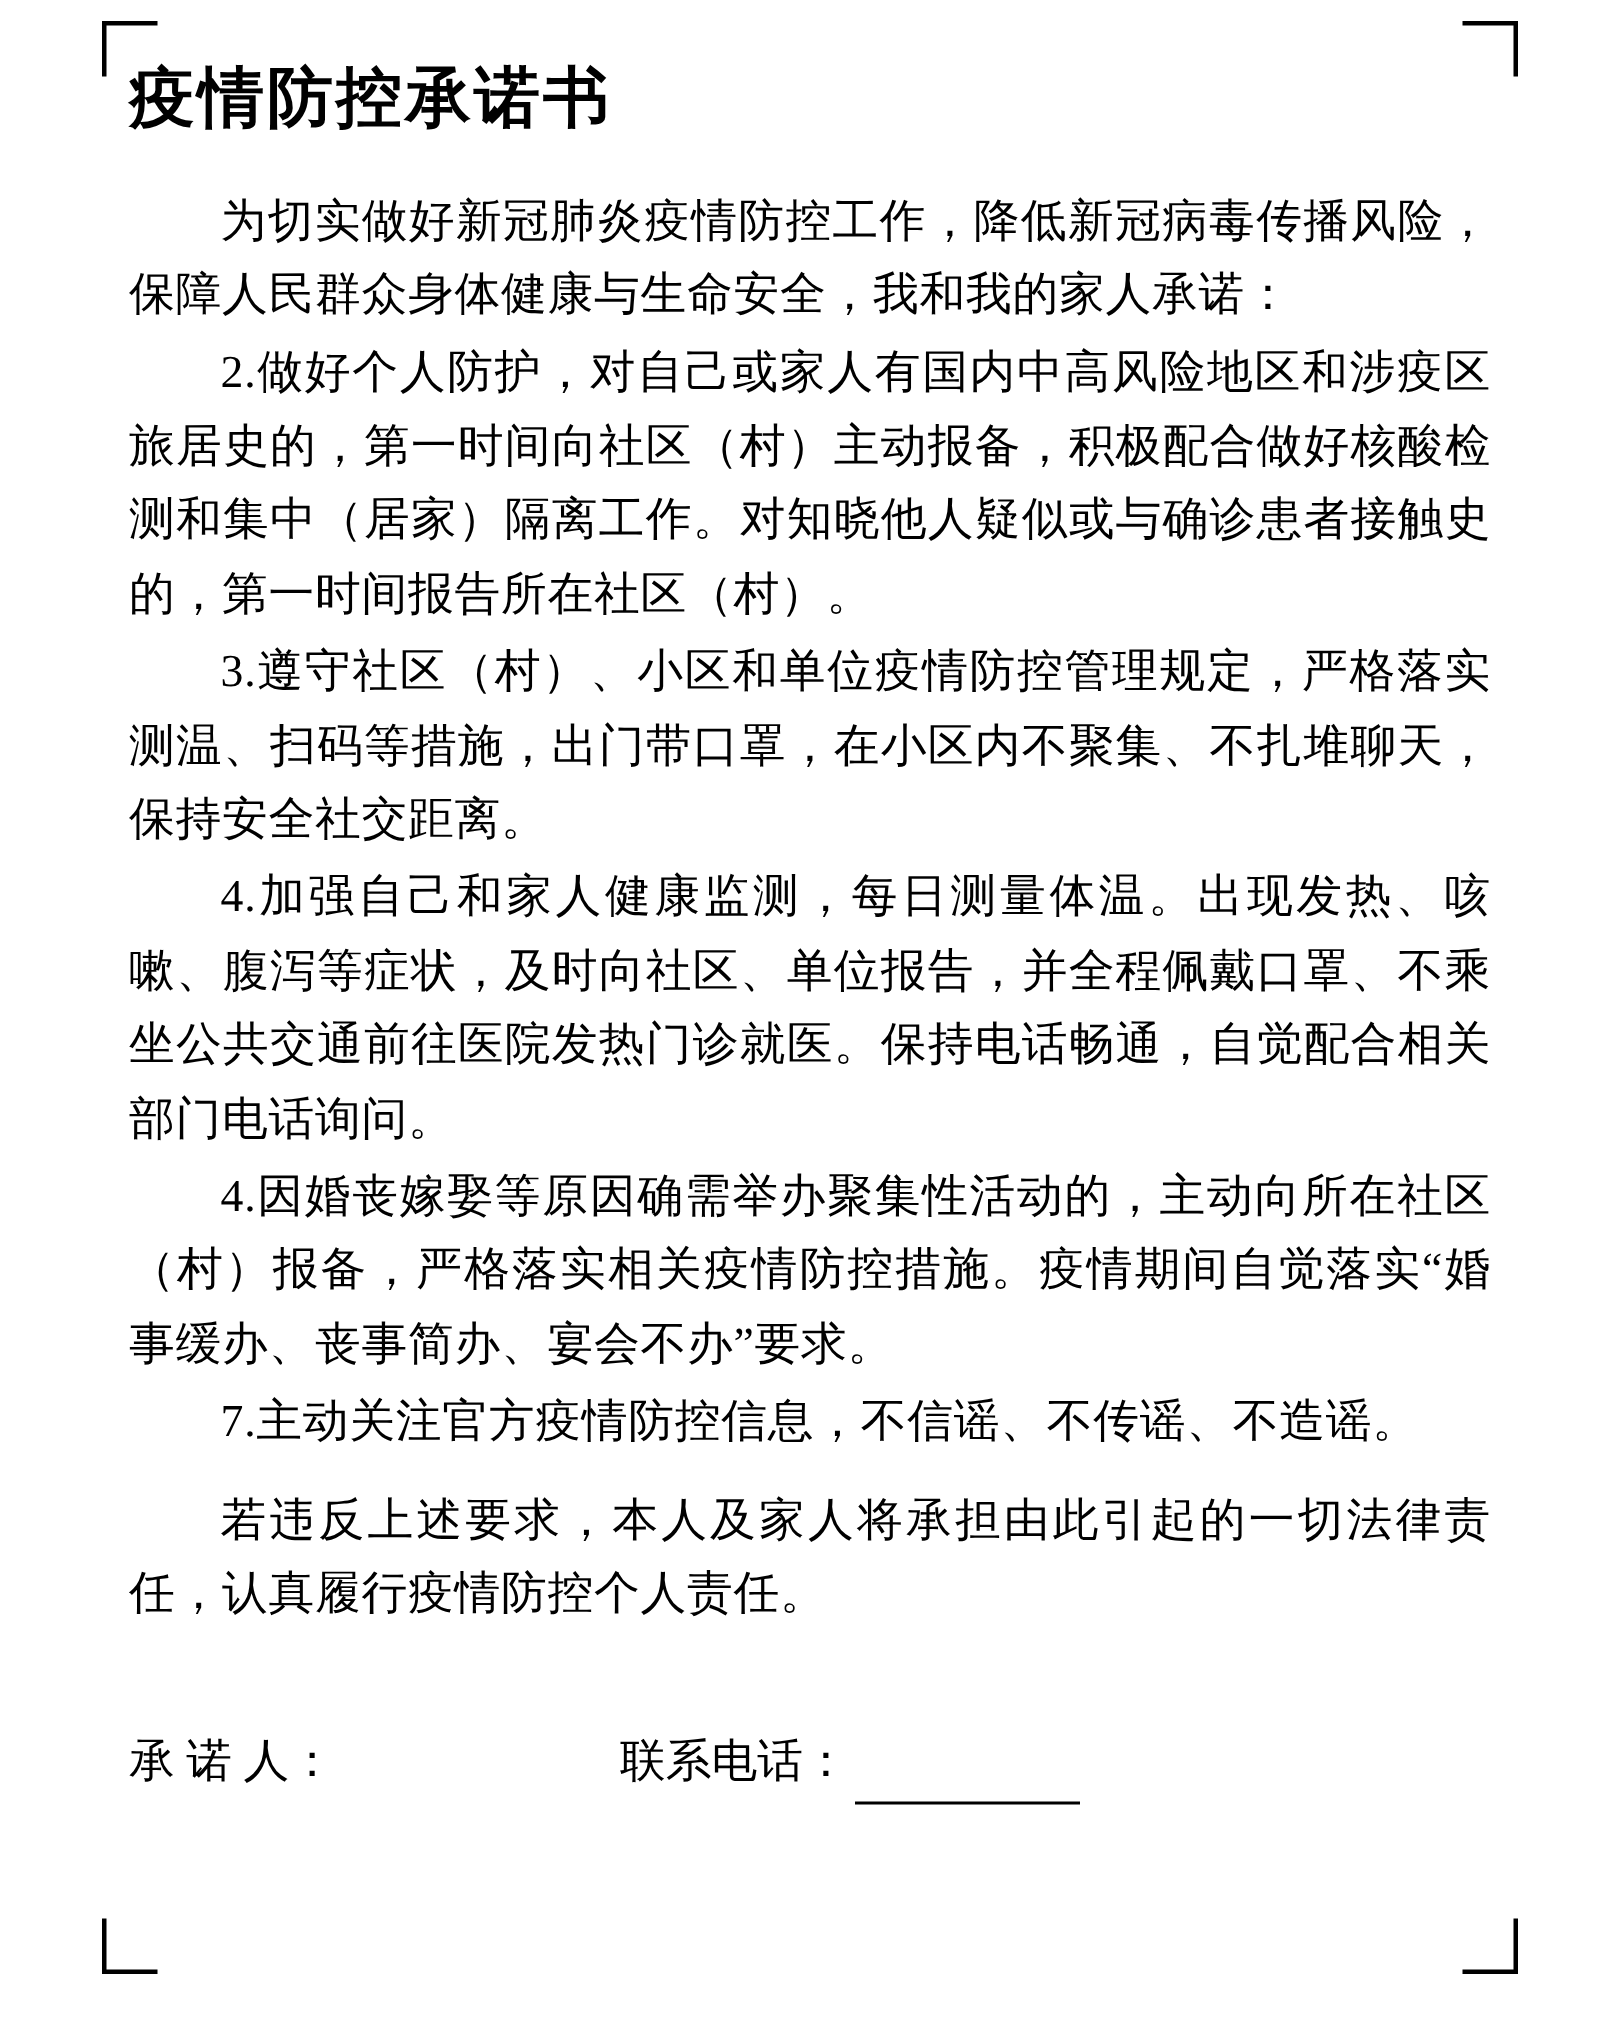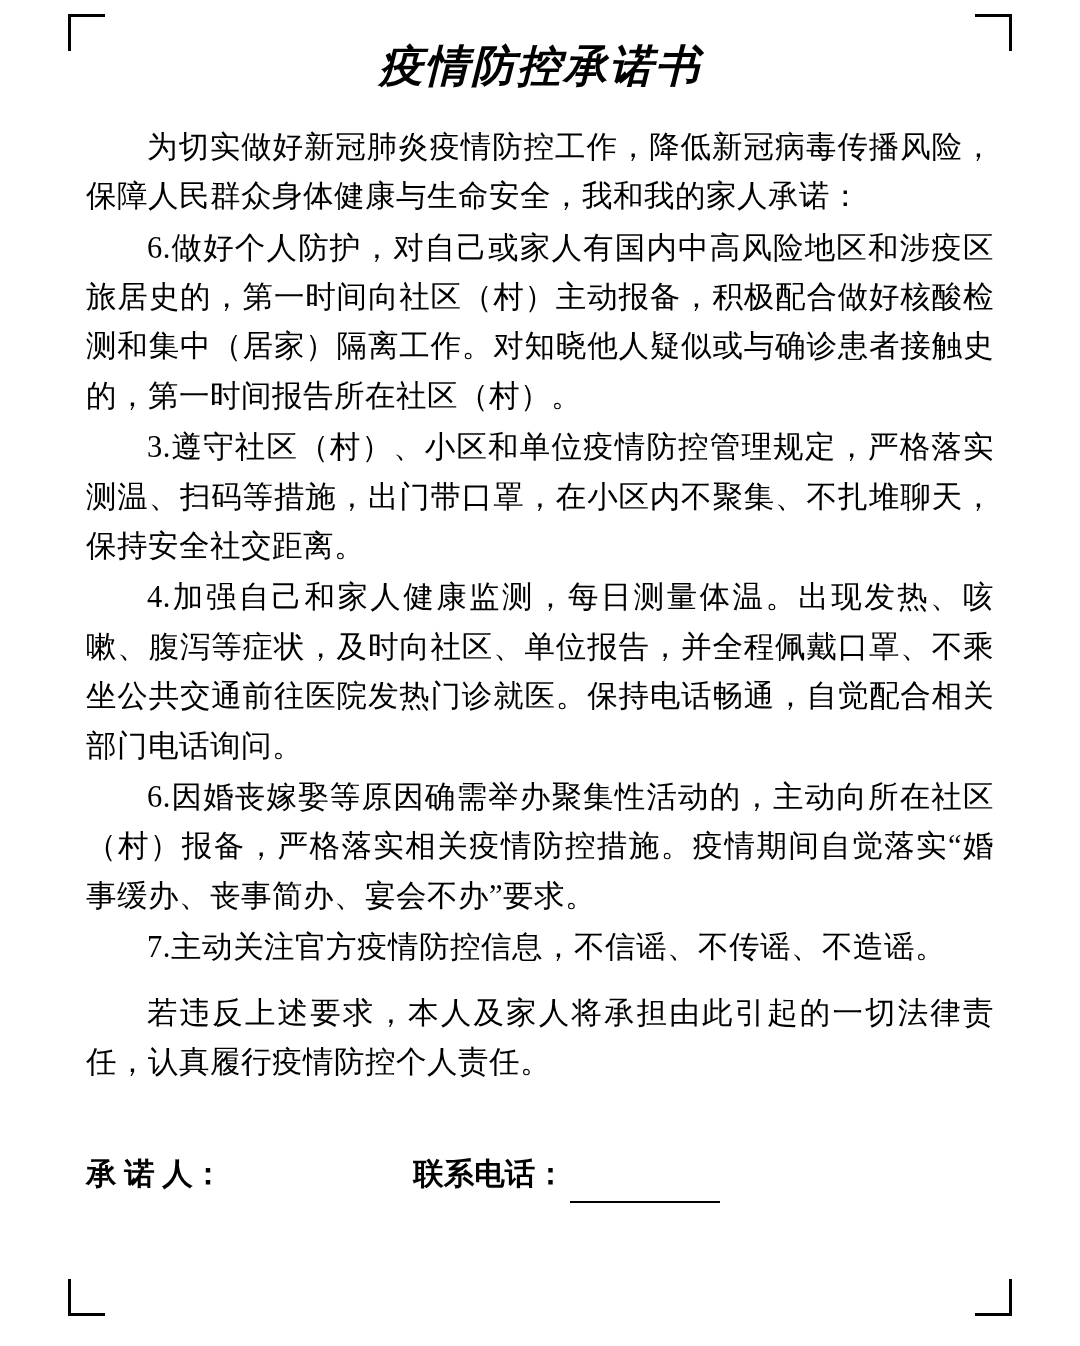--- a/index.html
+++ b/index.html
@@ -29,28 +29,27 @@
   .crop-br { bottom: 30px; right: 68px; border-right: 3px solid #000; border-bottom: 3px solid #000; }
 
   .page {
     position: absolute;
     left: 86px;
     top: 22px;
     width: 908px;
   }
 
   .doc-title {
-    text-align: center;
+    text-align: left;
     font-family: "Liberation Sans", "DejaVu Sans", sans-serif;
     font-weight: bold;
     font-size: 44px;
     letter-spacing: 2px;
     margin: 18px 0 30px 0;
     line-height: 1.2;
-    font-style: italic;
   }
 
   .body-text {
     font-size: 30.5px;
     line-height: 1.62;
     text-align: justify;
     text-justify: inter-ideograph;
     letter-spacing: 0.5px;
   }
 
@@ -63,21 +62,20 @@
   
   .clause {
     margin: 0 0 2px 0;
     text-indent: 2em;
   }
 
   .signature-block {
     margin-top: 58px;
     font-size: 30.5px;
     line-height: 1.9;
-    font-weight: bold;
   }
   .sig-row {
     display: flex;
     align-items: flex-end;
   }
   .sig-label {
     white-space: nowrap;
   }
   .sig-line {
     display: inline-block;
@@ -98,24 +96,24 @@
 <div class="crop-mark crop-tr"></div>
 <div class="crop-mark crop-bl"></div>
 <div class="crop-mark crop-br"></div>
 
 <div class="page">
 
   <h1 class="doc-title">疫情防控承诺书</h1>
 
   <div class="body-text">
     <p class="para">为切实做好新冠肺炎疫情防控工作，降低新冠病毒传播风险，保障人民群众身体健康与生命安全，我和我的家人承诺：</p>
-    <p class="clause">6.做好个人防护，对自己或家人有国内中高风险地区和涉疫区旅居史的，第一时间向社区（村）主动报备，积极配合做好核酸检测和集中（居家）隔离工作。对知晓他人疑似或与确诊患者接触史的，第一时间报告所在社区（村）。</p>
+    <p class="clause">2.做好个人防护，对自己或家人有国内中高风险地区和涉疫区旅居史的，第一时间向社区（村）主动报备，积极配合做好核酸检测和集中（居家）隔离工作。对知晓他人疑似或与确诊患者接触史的，第一时间报告所在社区（村）。</p>
     <p class="clause">3.遵守社区（村）、小区和单位疫情防控管理规定，严格落实测温、扫码等措施，出门带口罩，在小区内不聚集、不扎堆聊天，保持安全社交距离。</p>
     <p class="clause">4.加强自己和家人健康监测，每日测量体温。出现发热、咳嗽、腹泻等症状，及时向社区、单位报告，并全程佩戴口罩、不乘坐公共交通前往医院发热门诊就医。保持电话畅通，自觉配合相关部门电话询问。</p>
-    <p class="clause">6.因婚丧嫁娶等原因确需举办聚集性活动的，主动向所在社区（村）报备，严格落实相关疫情防控措施。疫情期间自觉落实“婚事缓办、丧事简办、宴会不办”要求。</p>
+    <p class="clause">4.因婚丧嫁娶等原因确需举办聚集性活动的，主动向所在社区（村）报备，严格落实相关疫情防控措施。疫情期间自觉落实“婚事缓办、丧事简办、宴会不办”要求。</p>
     <p class="clause">7.主动关注官方疫情防控信息，不信谣、不传谣、不造谣。</p>
     <p class="para">若违反上述要求，本人及家人将承担由此引起的一切法律责任，认真履行疫情防控个人责任。</p>
   </div>
 
   <div class="signature-block">
     <div class="sig-row">
       <span class="sig-label">承 诺 人：</span>
       <span class="sig-gap"></span>
       <span class="sig-label">联系电话：</span>
       <span class="sig-line"></span>

